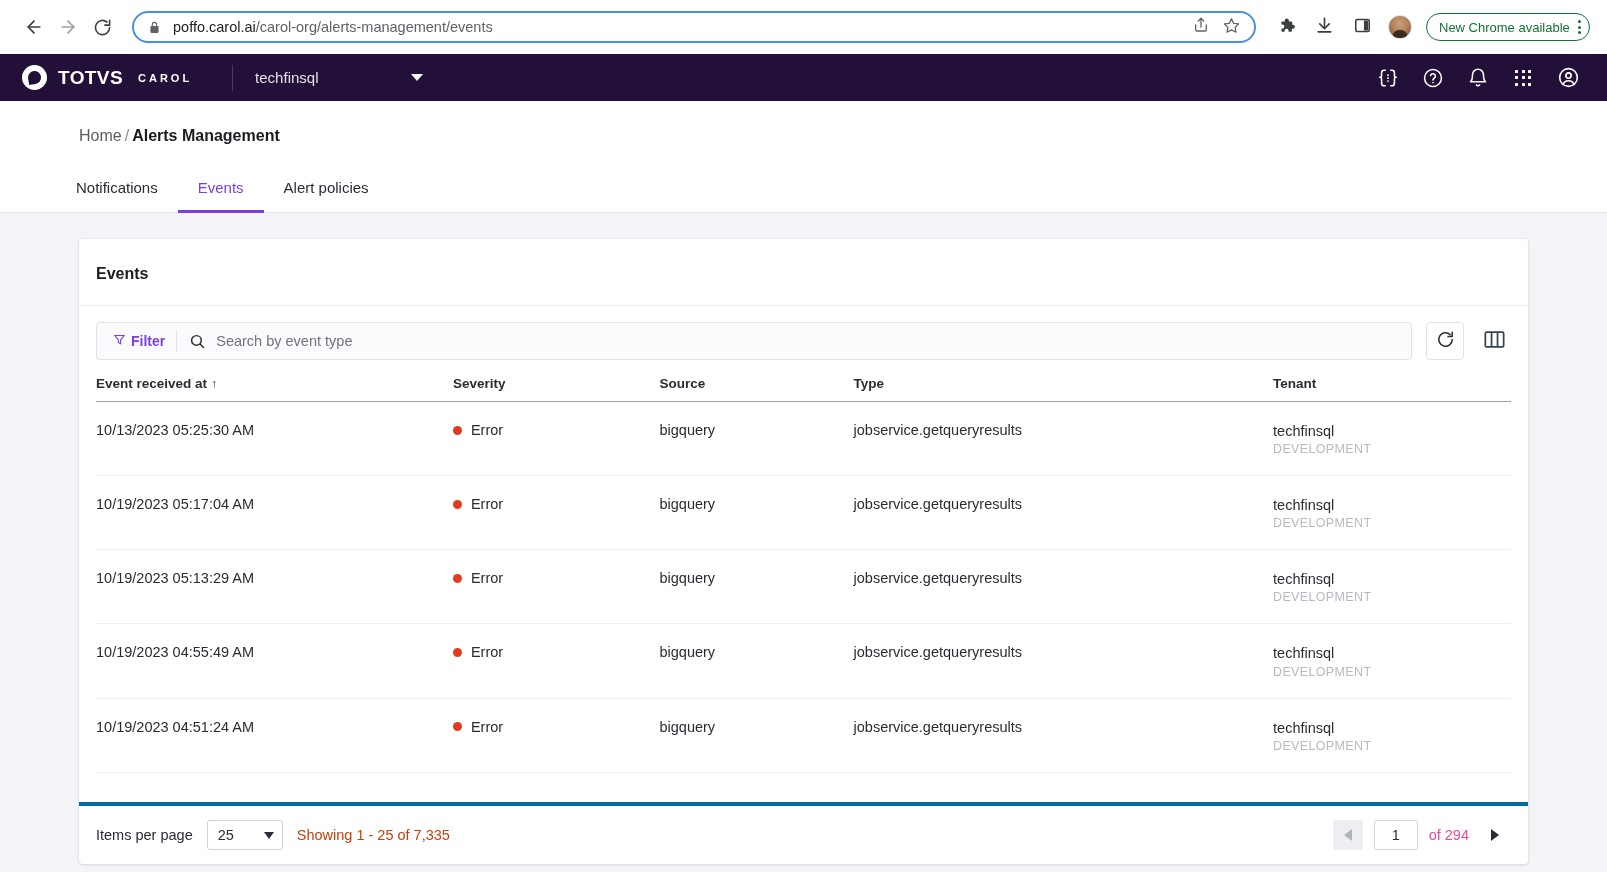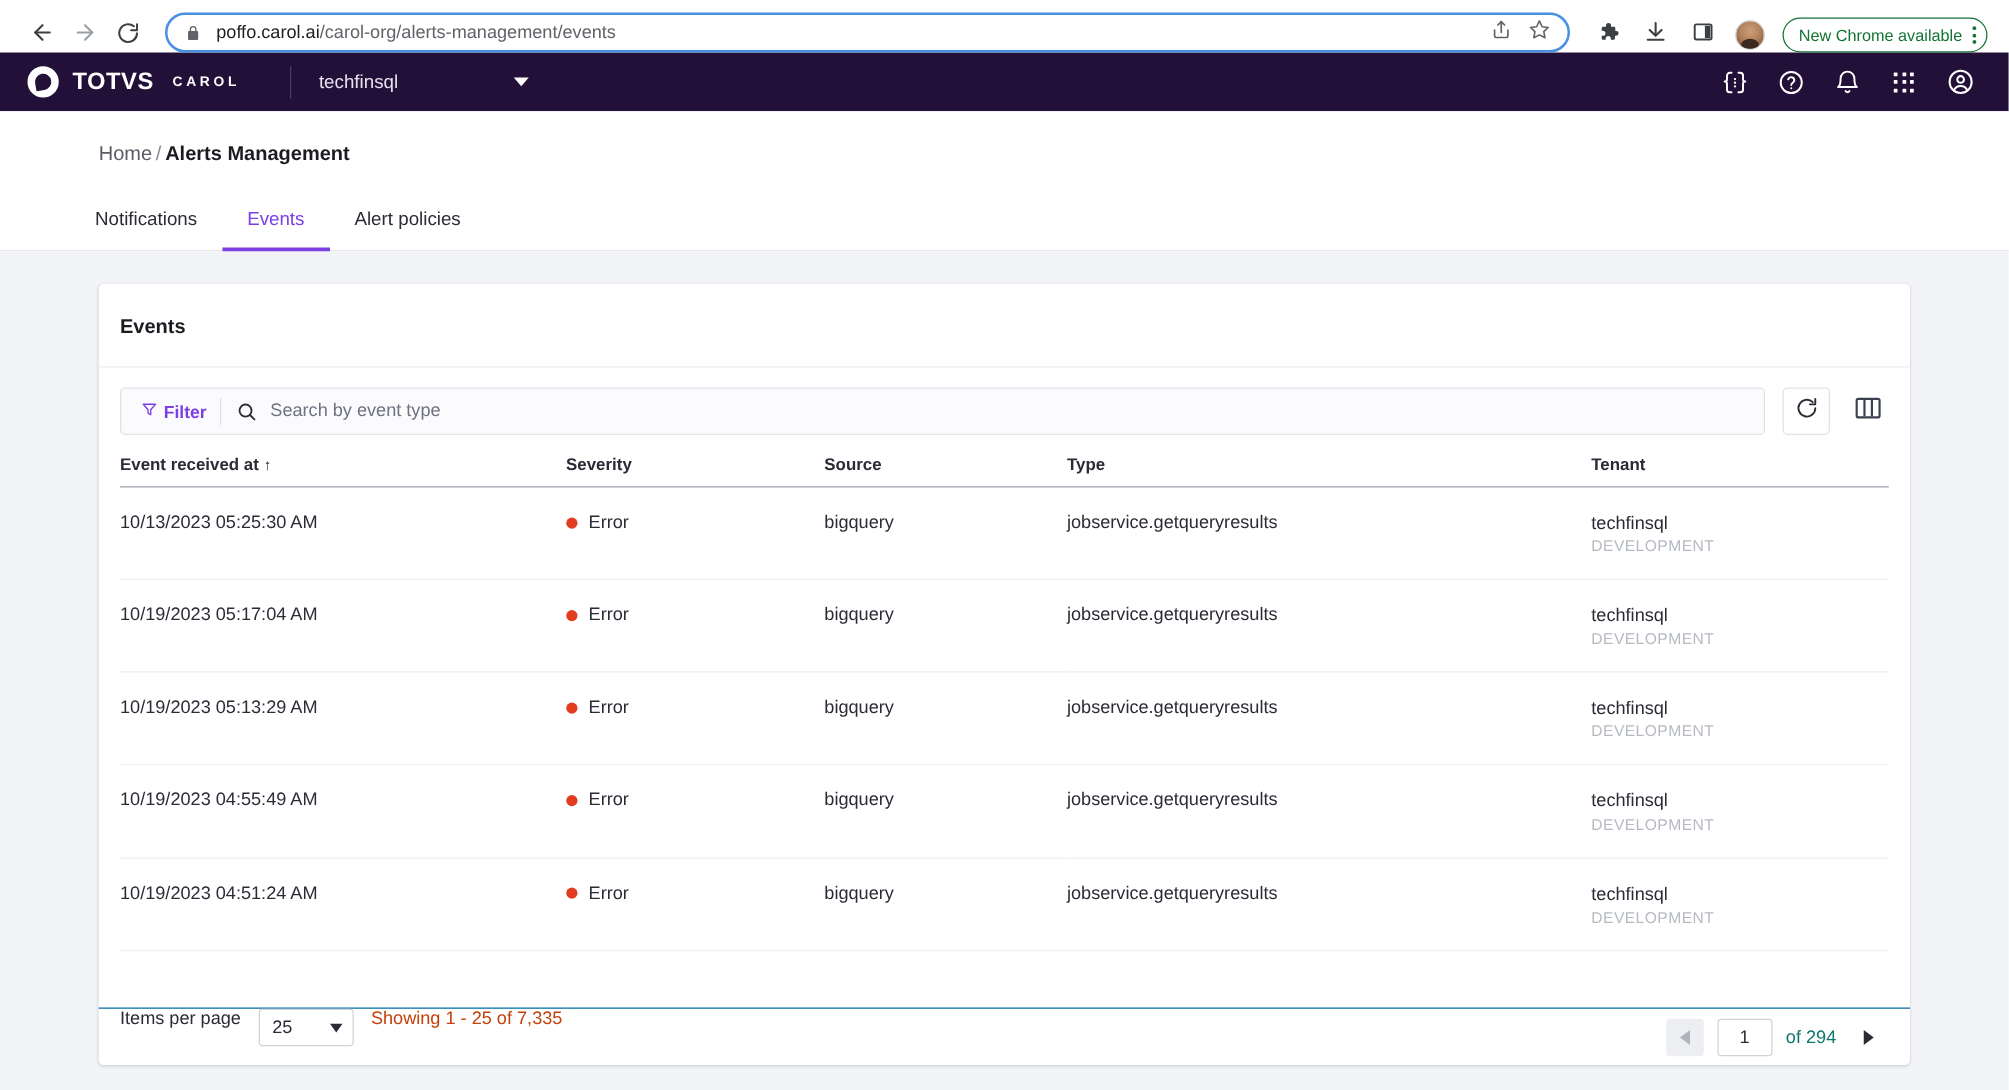--- a/index.html
+++ b/index.html
@@ -6,24 +6,24 @@
   * { box-sizing: border-box; margin: 0; padding: 0; }
   html, body {
     width: 1607px; height: 872px;
     font-family: "Liberation Sans", sans-serif;
     background: #ffffff;
     overflow: hidden;
   }
 
   
   .browser-bar {
-    height: 42px;
+    height: 54px;
     background: #ffffff;
     display: flex;
-    align-items: flex-end;
+    align-items: center;
     padding: 0 12px;
     gap: 2px;
   }
   .nav-btn {
     width: 32px; height: 32px;
     display: flex; align-items: center; justify-content: center;
     border-radius: 50%;
     color: #3c4043;
     flex: none;
   }
@@ -242,23 +242,24 @@
   .tenant-main { color: #2b2b36; font-size: 14.5px; line-height: 1.25; }
   .tenant-sub { color: #b6bac2; font-size: 12.5px; letter-spacing: 0.35px; padding-top: 2px; }
   .col-time { width: 28.5%; }
   .col-sev { width: 16.5%; }
   .col-src { width: 15.5%; }
   .col-type { width: 33.5%; }
   .col-tenant { width: 19%; }
 
   
   .card-footer {
-    height: 46px;
-    border-top: 1px solid #0369a1;
-    display: flex;
+    height: 62px;
+    border-top: 4px solid #0369a1;
+    display: flex;
+    align-items: center;
     padding: 0 18px 0 17px;
     gap: 14px;
   }
   .ipp-label { font-size: 14.5px; color: #2b2b36; }
   .ipp-select {
     width: 76px; height: 30px;
     border: 1px solid #cfd3da;
     border-radius: 3px;
     background: #fff;
     display: flex; align-items: center; justify-content: space-between;
@@ -296,21 +297,21 @@
   .page-input {
     width: 44px; height: 30px;
     border: 1px solid #cfd3da;
     border-radius: 3px;
     text-align: center;
     font-family: inherit;
     font-size: 14.5px;
     color: #2b2b36;
     outline: none;
   }
-  .of-total { font-size: 14.5px; color: #0f766e; }
+  .of-total { font-size: 14.5px; color: #ec4899; }
 </style>
 </head>
 <body>
 
 <div class="browser-bar">
   <div class="nav-btn back">
     <span>
       <svg width="20" height="20" viewBox="0 0 24 24" fill="none" stroke="currentColor" stroke-width="2" stroke-linecap="round" stroke-linejoin="round">
           <line x1="19" y1="12" x2="5" y2="12"></line>
           <polyline points="12 19 5 12 12 5"></polyline>

